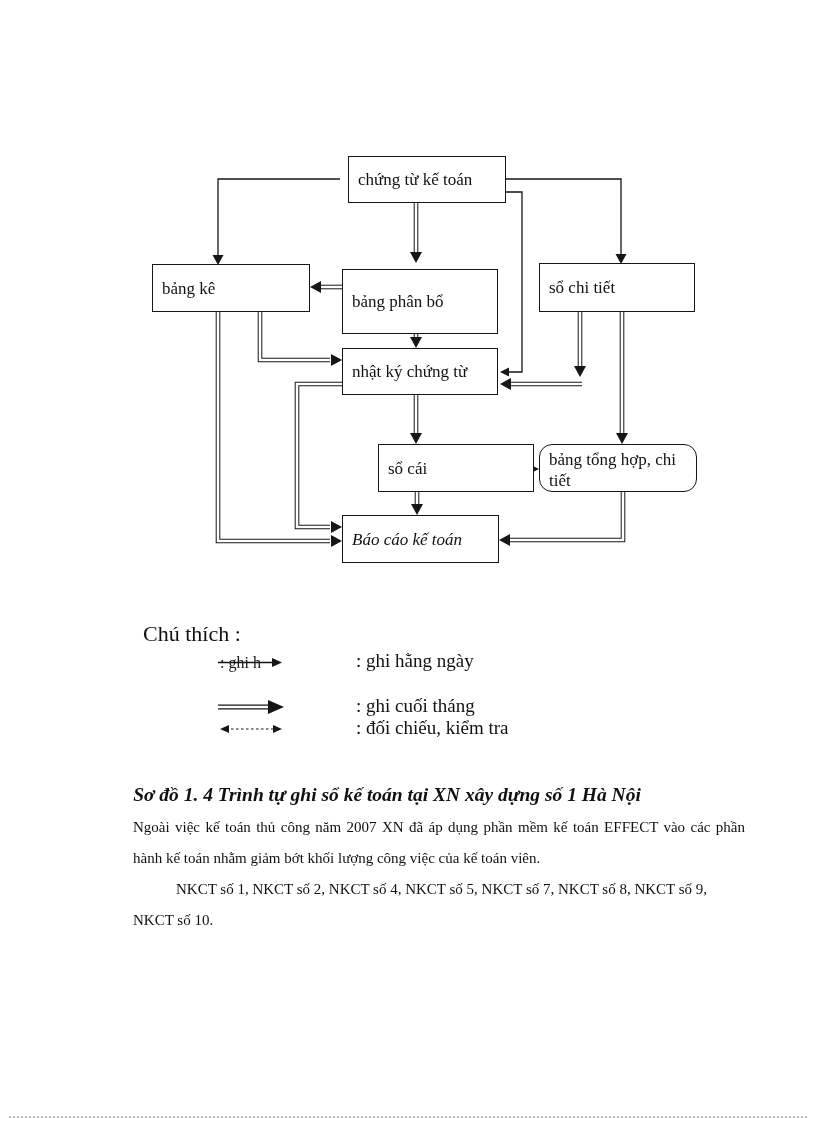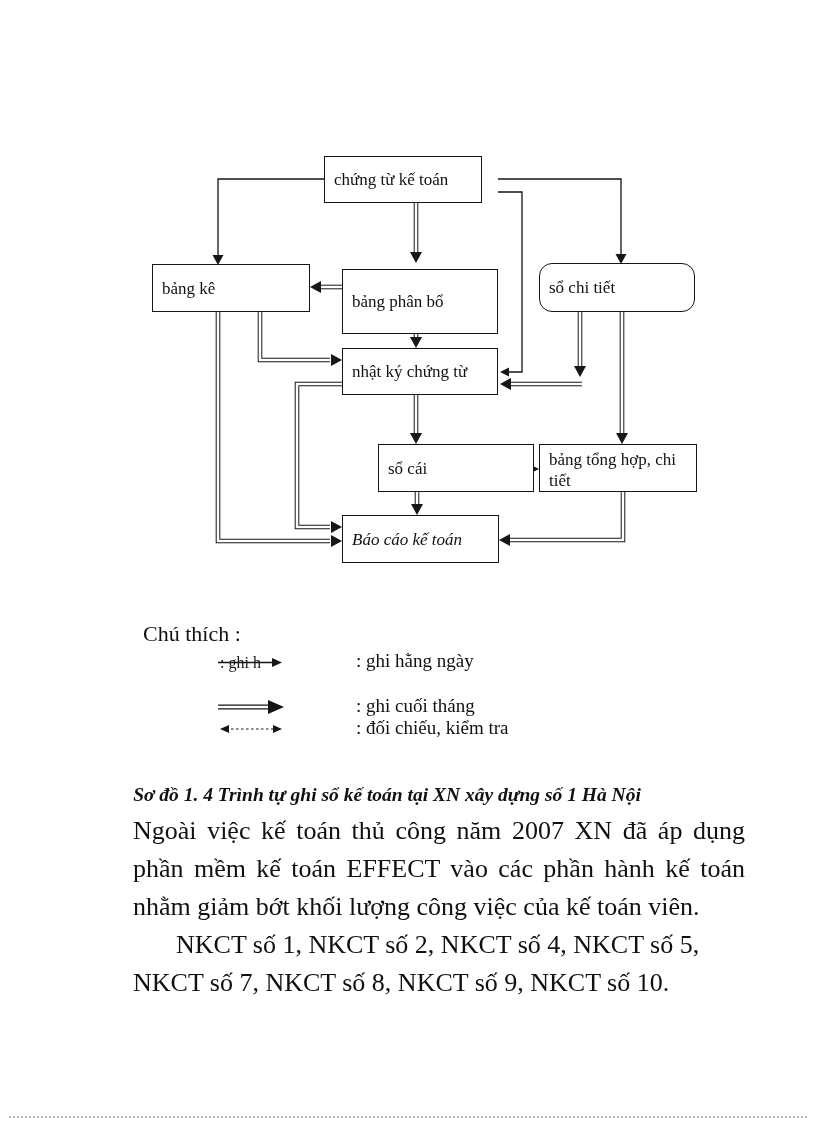--- a/index.html
+++ b/index.html
@@ -19,45 +19,45 @@
   .arr{fill:#161616;stroke:none;}
   .dsh{fill:none;stroke:#161616;stroke-width:1.2;stroke-dasharray:2.5 2.5;}
   .dbox{
     position:absolute;z-index:2;box-sizing:border-box;
     background:#ffffff;border:1.4px solid #161616;
     font-size:17px;line-height:21px;
     display:flex;align-items:center;
     padding:0 8px 0 9px;
   }
   .dbox.toptext{align-items:flex-start;padding-top:4px;}
-  #box-chungtu    {left:324px;top:156px;width:158px;height:47px;}
+  #box-chungtu    {left:348px;top:156px;width:158px;height:47px;}
   #box-bangke     {left:152px;top:264px;width:158px;height:48px;}
   #box-bangphanbo {left:342px;top:269px;width:156px;height:65px;}
-  #box-sochitiet  {left:539px;top:263px;width:156px;height:49px;border-radius:13px;}
+  #box-sochitiet  {left:539px;top:263px;width:156px;height:49px;}
   #box-nhatky     {left:342px;top:348px;width:156px;height:47px;}
   #box-socai      {left:342px;top:444px;width:156px;height:48px;margin-left:36px;}
-  #box-bangtonghop{left:539px;top:444px;width:158px;height:48px;}
+  #box-bangtonghop{left:539px;top:444px;width:158px;height:48px;border-radius:13px;}
   #box-baocao     {left:342px;top:515px;width:157px;height:48px;font-style:italic;}
   
   #legend-heading{position:absolute;left:143px;top:621px;font-size:22px;}
   .legend-row{position:absolute;left:218px;display:flex;align-items:center;}
   #legend-row-1{top:650px;}
   #legend-row-2{top:695px;}
   #legend-row-3{top:717px;}
   .legend-sym{width:70px;height:22px;flex:0 0 70px;}
   .legend-label{margin-left:68px;font-size:19px;white-space:nowrap;}
   .legend-sym text{font-family:"Liberation Serif","DejaVu Serif",serif;font-size:16px;fill:#161616;}
   
   #caption{
     position:absolute;left:0;top:784px;width:774px;
     text-align:center;font-weight:bold;font-size:19.5px;font-style:italic;
   }
   #bodytext{
     position:absolute;left:133px;top:812px;width:612px;
-    font-size:26px;line-height:38px;
+    font-size:15px;line-height:31px;
   }
   #paragraph-1{text-align:justify;margin:0;}
   #paragraph-2{margin:0;}
   #paragraph-3{margin:0;text-indent:43px;}
   
   #footer-dotted-line{
     position:absolute;left:9px;right:9px;top:1116px;height:0;
     border-top:2px dotted #b9b9b9;
   }
 </style>

